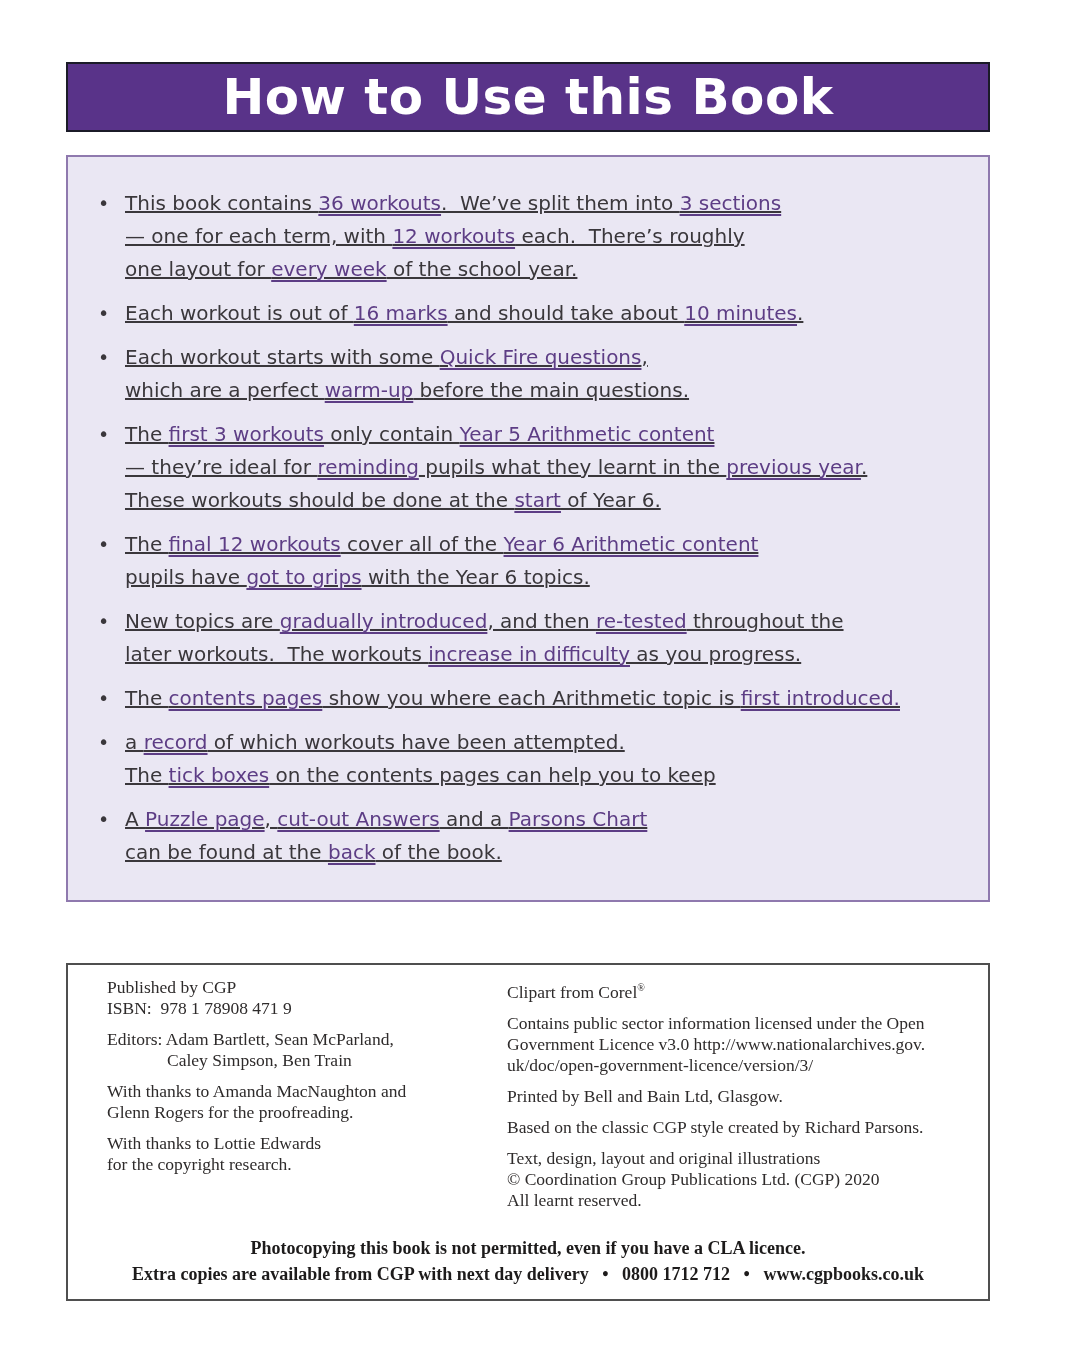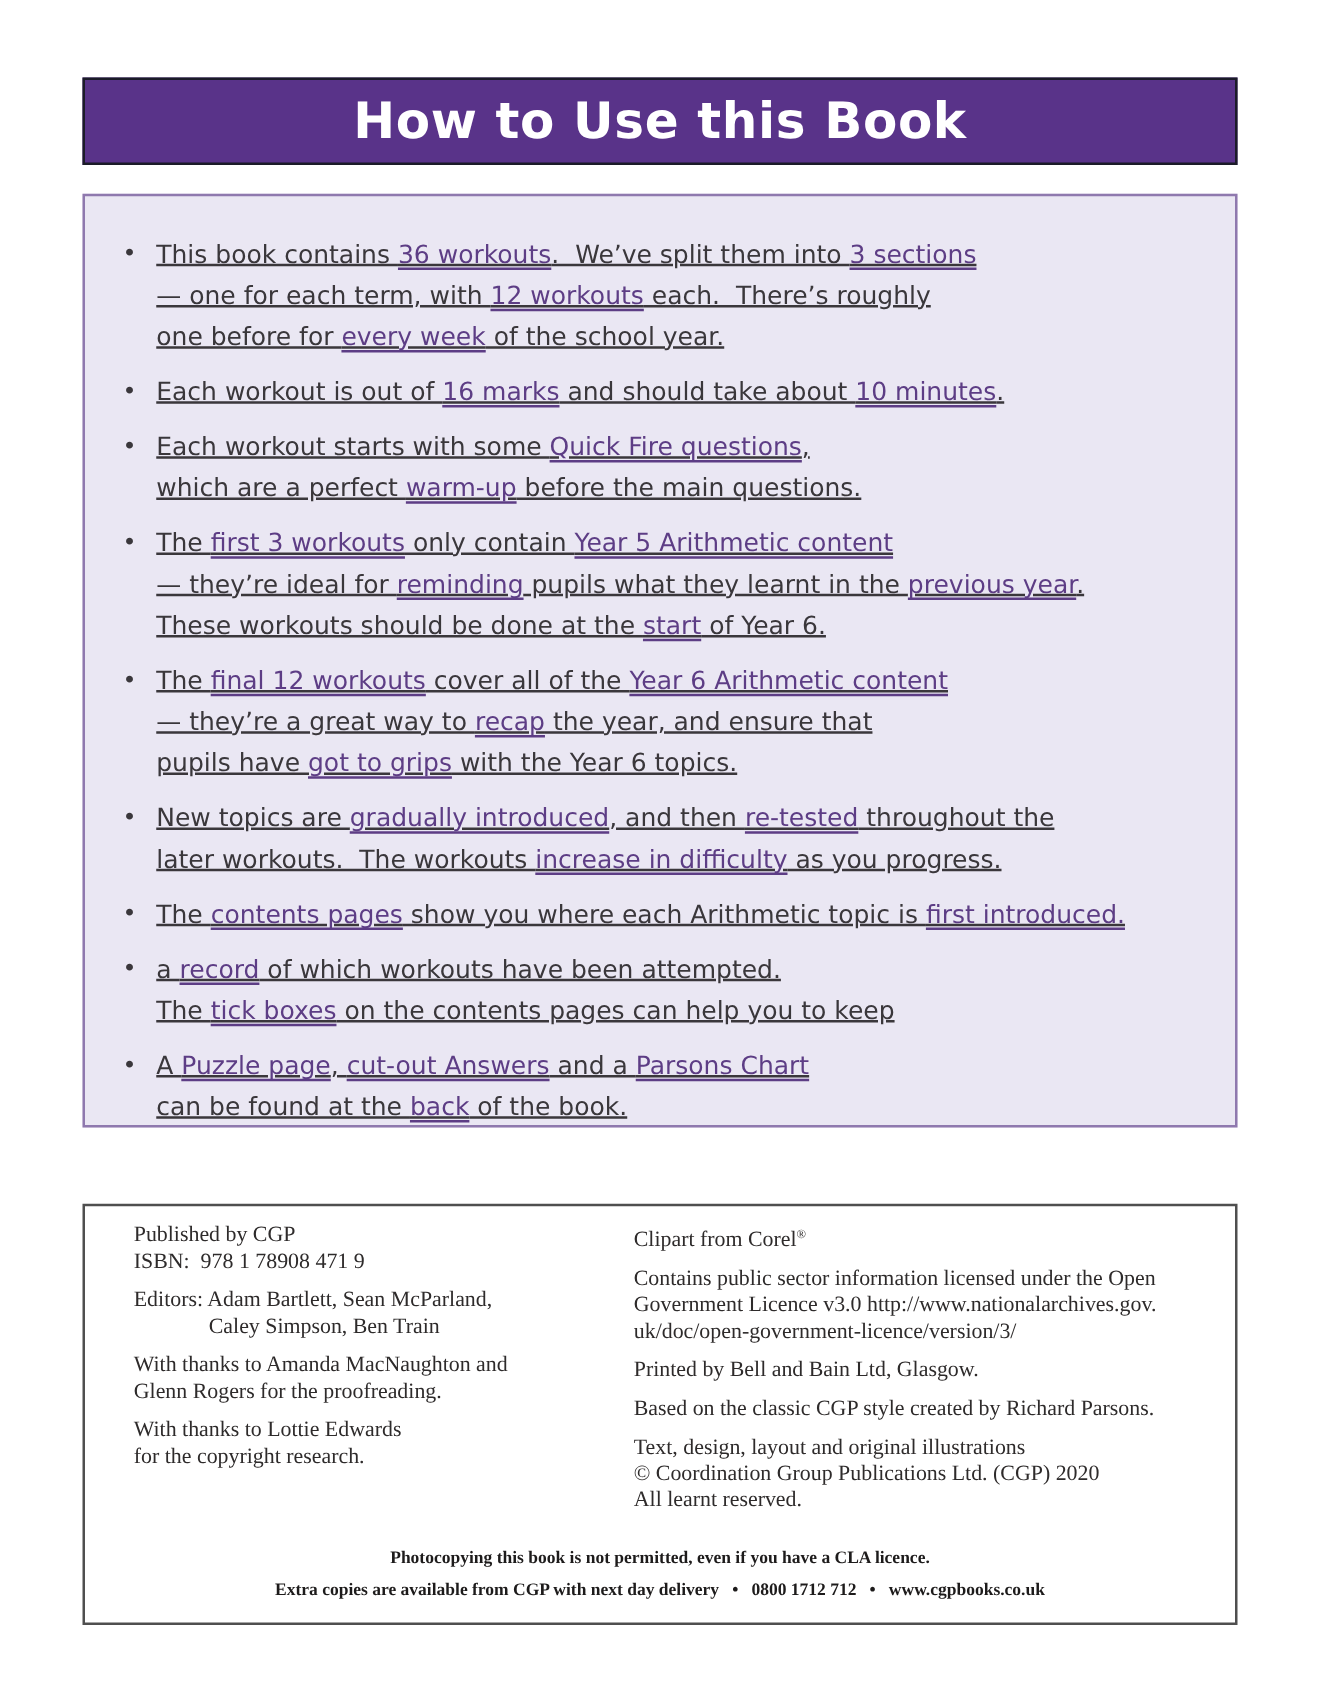--- a/index.html
+++ b/index.html
@@ -3,21 +3,21 @@
 <meta charset="utf-8">
 <style>
   html,body { margin:0; padding:0; background:#ffffff; }
   .page { position:relative; width:1066px; height:1360px; background:#ffffff;
           font-family:"DejaVu Sans", sans-serif; overflow:hidden; }
 
   
   .banner { position:absolute; left:66px; top:62px; width:924px; height:70px;
             box-sizing:border-box; background:#593389; border:2px solid #1b1b28;
             display:flex; align-items:center; justify-content:center; }
-  .banner-title { color:#ffffff; font-size:40px; font-weight:bold; margin:0;
+  .banner-title { color:#ffffff; font-size:50px; font-weight:bold; margin:0;
                   font-family:"DejaVu Sans", sans-serif; letter-spacing:0.5px; }
 
   
   .intro-box { position:absolute; left:66px; top:155px; width:924px; height:747px;
                box-sizing:border-box; background:#eae7f3; border:2px solid #8f79ae;
                padding:30px 15px 0 30px; }
   .bullet-item { display:flex; margin-bottom:11px; color:#3a373b;
                  font-size:20px; line-height:33px; }
   .dot { width:27px; flex:none; font-size:19px; }
   .line { white-space:pre-wrap;text-decoration:underline; }
@@ -29,40 +29,40 @@
              box-sizing:border-box; background:#ffffff; border:2px solid #4f4f4f;
              font-family:"Liberation Serif", serif; color:#2e2b2b;
              padding:12px 0 12px 0; }
   .pub-cols { display:flex; padding:0 28px 0 39px; }
   .pub-left { width:400px; flex:none; }
   .pub-right { flex:1; }
   .para { margin-bottom:10px; font-size:17.5px; line-height:21px; }
   .pline { white-space:pre-wrap; }
   .para sup { font-size:10px; }
   .pub-footer { text-align:center; margin-top:14px; font-weight:bold;
-                font-size:14px; line-height:26px; color:#1d1b1b; }
+                font-size:18px; line-height:26px; color:#1d1b1b; }
   .pub-footer div { white-space:pre-wrap; }
 </style>
 </head>
 <body>
 
 <div class="page">
 
   <div class="banner">
     <h1 class="banner-title">How to Use this Book</h1>
   </div>
 
   <div class="intro-box">
     <div>
         <div class="bullet-item">
           <span class="dot">•</span>
           <div class="bullet-content">
             <div class="line"><span>This book contains </span><span class="link">36 workouts</span><span>.  We’ve split them into </span><span class="link">3 sections</span></div>
             <div class="line"><span>— one for each term, with </span><span class="link">12 workouts</span><span> each.  There’s roughly</span></div>
-            <div class="line"><span>one before for </span><span class="link">every week</span><span> of the school year.</span></div>
+            <div class="line"><span>one layout for </span><span class="link">every week</span><span> of the school year.</span></div>
           </div>
         </div>
         <div class="bullet-item">
           <span class="dot">•</span>
           <div class="bullet-content">
             <div class="line"><span>Each workout is out of </span><span class="link">16 marks</span><span> and should take about </span><span class="link">10 minutes</span><span>.</span></div>
           </div>
         </div>
         <div class="bullet-item">
           <span class="dot">•</span>
@@ -76,21 +76,20 @@
           <div class="bullet-content">
             <div class="line"><span>The </span><span class="link">first 3 workouts</span><span> only contain </span><span class="link">Year 5 Arithmetic content</span></div>
             <div class="line"><span>— they’re ideal for </span><span class="link">reminding</span><span> pupils what they learnt in the </span><span class="link">previous year</span><span>.</span></div>
             <div class="line"><span>These workouts should be done at the </span><span class="link">start</span><span> of Year 6.</span></div>
           </div>
         </div>
         <div class="bullet-item">
           <span class="dot">•</span>
           <div class="bullet-content">
             <div class="line"><span>The </span><span class="link">final 12 workouts</span><span> cover all of the </span><span class="link">Year 6 Arithmetic content</span></div>
-            <div class="line"><span>— they’re a great way to </span><span class="link">recap</span><span> the year, and ensure that</span></div>
             <div class="line"><span>pupils have </span><span class="link">got to grips</span><span> with the Year 6 topics.</span></div>
           </div>
         </div>
         <div class="bullet-item">
           <span class="dot">•</span>
           <div class="bullet-content">
             <div class="line"><span>New topics are </span><span class="link">gradually introduced</span><span>, and then </span><span class="link">re-tested</span><span> throughout the</span></div>
             <div class="line"><span>later workouts.  The workouts </span><span class="link">increase in difficulty</span><span> as you progress.</span></div>
           </div>
         </div>

